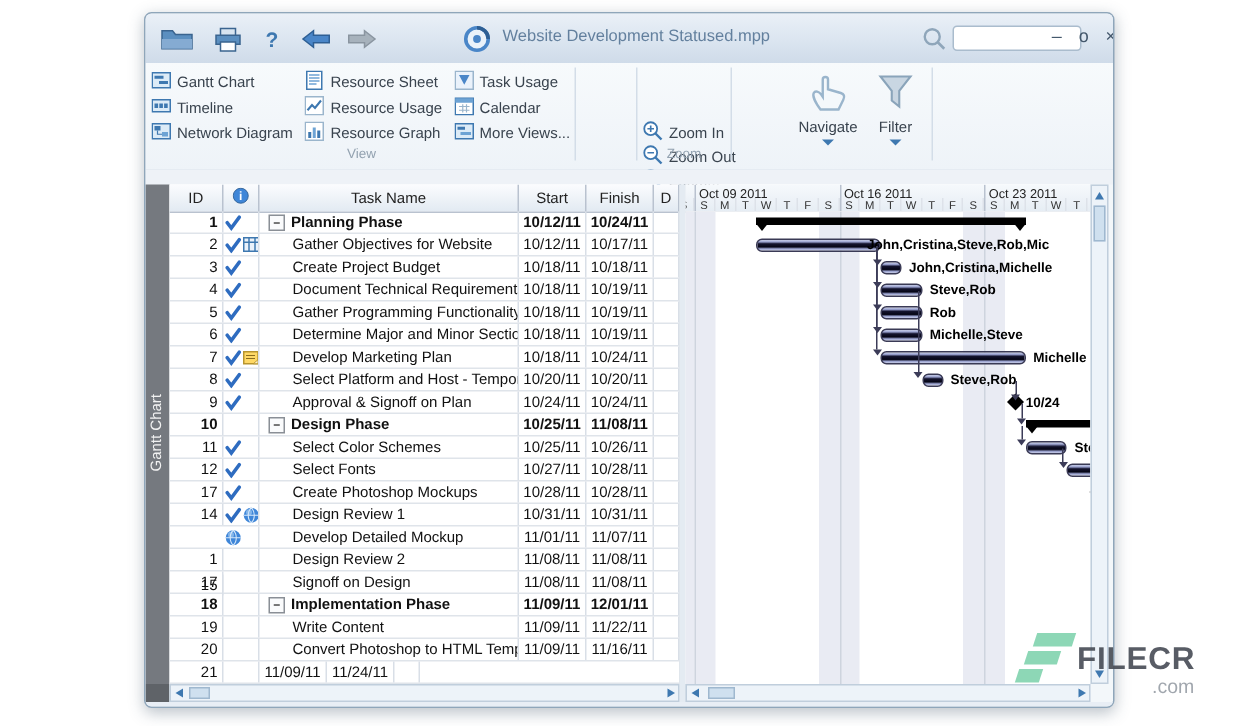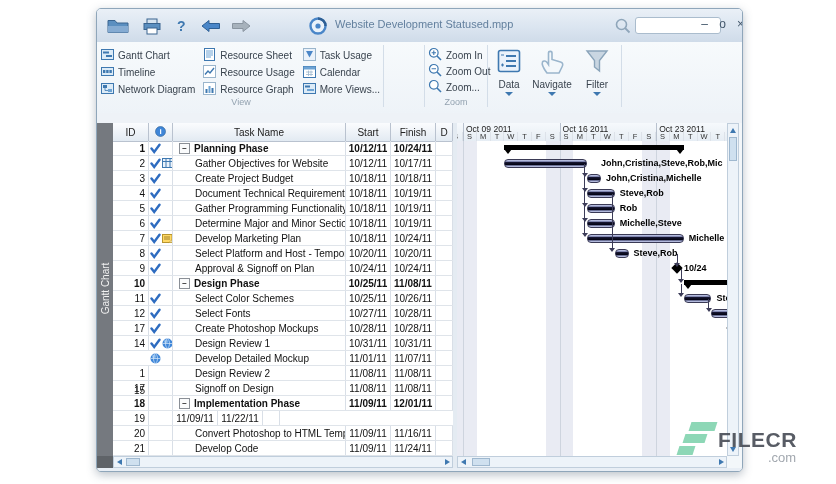--- a/index.html
+++ b/index.html
@@ -203,21 +203,21 @@
             <span class="lbl">More Views...</span>
           </div>
         </div>
       </div>
     <div class="abs rgroup-label" style="left:4px;width:280px;">View</div>
     <div class="abs rsep" style="left:286px"></div>
 
     <div class="abs rsep" style="left:327px"></div>
 
     <div id="zoom-items" class="abs" style="left:331px;top:6px;">
-        <div class="ritem" style="margin-bottom: 1px;">
+        <div class="ritem" style="margin-bottom: 1px; margin-top: 34px;">
           <span><svg width="14" height="14">
               <circle cx="5.8" cy="5.8" r="4.3" fill="#fff" stroke="#3e78b0" stroke-width="1.2"></circle>
               <path d="M9 9 L13 13" stroke="#3e78b0" stroke-width="1.6"></path>
               <path d="M3.6 5.8 H8 M5.8 3.6 V8" stroke="#3e78b0" stroke-width="1.1"></path>
             </svg></span>
           <span class="lbl">Zoom In</span>
         </div>
         <div class="ritem" style="margin-bottom: 1px;">
           <span><svg width="14" height="14">
               <circle cx="5.8" cy="5.8" r="4.3" fill="#fff" stroke="#3e78b0" stroke-width="1.2"></circle>
@@ -230,29 +230,20 @@
           <span><svg width="14" height="14">
               <circle cx="5.8" cy="5.8" r="4.3" fill="#fff" stroke="#3e78b0" stroke-width="1.2"></circle>
               <path d="M9 9 L13 13" stroke="#3e78b0" stroke-width="1.6"></path>
             </svg></span>
           <span class="lbl">Zoom...</span>
         </div>
       </div>
     <div class="abs rgroup-label" style="left:331px;width:56px;">Zoom</div>
     <div class="abs rsep" style="left:390px"></div>
 
-    <div class="bigbtn abs" style="left:394px">
-      <span class="bigicon"><svg width="28" height="28">
-            <rect x="3.5" y="3.5" width="21" height="21" rx="2" fill="#eaf2fb" stroke="#3e78b0" stroke-width="1.6"></rect>
-            <path d="M11 9 H21 M11 14 H21 M11 19 H21" stroke="#3e78b0" stroke-width="1.8"></path>
-            <path d="M6 8 H9 M7.5 13 H7.5 M6 18 H9 M7.5 16.5 V19.5" stroke="#3e78b0" stroke-width="1.2"></path>
-          </svg></span>
-      <div class="blbl">Data</div>
-      <div class="tri-dn"></div>
-    </div>
     <div class="bigbtn abs" style="left:432px;width:46px;">
       <span class="bigicon"><svg width="30" height="28">
             <path d="M10 26 C7 22 4.5 17 5.5 15 C6.5 13.2 9 14 10.5 16 L11.5 17.5 L11.5 6 C11.5 3.8 15 3.8 15 6 L15 12.5 L23.5 15 C25.8 15.7 26.3 17.3 25.2 19.5 L22 26 Z" fill="#f4f8fb" stroke="#9ab5cc" stroke-width="1.6"></path>
           </svg></span>
       <div class="blbl">Navigate</div>
       <div class="tri-dn"></div>
     </div>
     <div class="bigbtn abs" style="left:482px">
       <span class="bigicon"><svg width="28" height="28">
             <path d="M4 4 H24 L16.5 13.5 V24 L11.5 20 V13.5 Z" fill="#c9d6e2" stroke="#8aa4ba" stroke-width="1.4"></path>
@@ -531,36 +522,36 @@
           <div class="tc id sum" style="width: 36px;">18</div>
           <div class="tc ind" style="width: 24px;"></div>
           <div class="tc sum" style="width: 173px; padding-left: 6px;"><span class="collapse-box">−</span>Implementation Phase</div>
           <div class="tc date sum" style="width: 45px;">11/09/11</div>
           <div class="tc date sum" style="width: 45px;">12/01/11</div>
           <div class="tc date sum" style="width: 17px;"></div>
         </div>
         <div class="trow">
           <div class="tc id" style="width: 36px;">19</div>
           <div class="tc ind" style="width: 24px;"></div>
+          <div class="tc" style="width: 173px; padding-left: 22px;">Write Content</div>
           <div class="tc date" style="width: 45px;">11/09/11</div>
           <div class="tc date" style="width: 45px;">11/22/11</div>
           <div class="tc date" style="width: 17px;"></div>
         </div>
         <div class="trow">
           <div class="tc id" style="width: 36px;">20</div>
           <div class="tc ind" style="width: 24px;"></div>
           <div class="tc" style="width: 173px; padding-left: 22px;">Convert Photoshop to HTML Templ...</div>
           <div class="tc date" style="width: 45px;">11/09/11</div>
           <div class="tc date" style="width: 45px;">11/16/11</div>
           <div class="tc date" style="width: 17px;"></div>
         </div>
         <div class="trow">
           <div class="tc id" style="width: 36px;">21</div>
           <div class="tc ind" style="width: 24px;"></div>
-          <div class="tc" style="width: 173px; padding-left: 22px;">Develop Code</div>
           <div class="tc date" style="width: 45px;">11/09/11</div>
           <div class="tc date" style="width: 45px;">11/24/11</div>
           <div class="tc date" style="width: 17px;"></div>
         </div>
       </div>
   </div>
 
   <div id="splitter" class="abs"></div>
 
   <div id="gantt" class="abs">
@@ -600,21 +591,21 @@
         <div class="wkend abs" style="left: 88.8px; width: 13.8px;"></div>
         <div class="wkend abs" style="left: 102.6px; width: 13.8px;"></div>
         <div class="bwk-line abs" style="left: 102.6px;"></div>
         <div class="wkend abs" style="left: 185.4px; width: 13.8px;"></div>
         <div class="wkend abs" style="left: 199.2px; width: 13.8px;"></div>
         <div class="bwk-line abs" style="left: 199.2px;"></div>
         <div class="gsum abs" style="left: 47.4px; top: 4px; width: 179.4px;"></div>
         <div class="gtri abs" style="left: 47.4px; top: 8px;"></div>
         <div class="gtri abs" style="left: 218.8px; top: 8px;"></div>
         <div class="gbar abs" style="left: 47.4px; top: 18px; width: 82.8px;"></div>
-        <div class="glabel abs" style="left: 144px; top: 17px;">John,Cristina,Steve,Rob,Mic</div>
+        <div class="glabel abs" style="left: 121px; top: 17px;">John,Cristina,Steve,Rob,Mic</div>
         <div class="gbar abs" style="left: 130.2px; top: 33px; width: 13.8px;"></div>
         <div class="glabel abs" style="left: 149px; top: 32px;">John,Cristina,Michelle</div>
         <div class="gbar abs" style="left: 130.2px; top: 48px; width: 27.6px;"></div>
         <div class="glabel abs" style="left: 162.8px; top: 47px;">Steve,Rob</div>
         <div class="gbar abs" style="left: 130.2px; top: 63px; width: 27.6px;"></div>
         <div class="glabel abs" style="left: 162.8px; top: 62px;">Rob</div>
         <div class="gbar abs" style="left: 130.2px; top: 78px; width: 27.6px;"></div>
         <div class="glabel abs" style="left: 162.8px; top: 77px;">Michelle,Steve</div>
         <div class="gbar abs" style="left: 130.2px; top: 93px; width: 96.6px;"></div>
         <div class="glabel abs" style="left: 231.8px; top: 92px;">Michelle</div>

